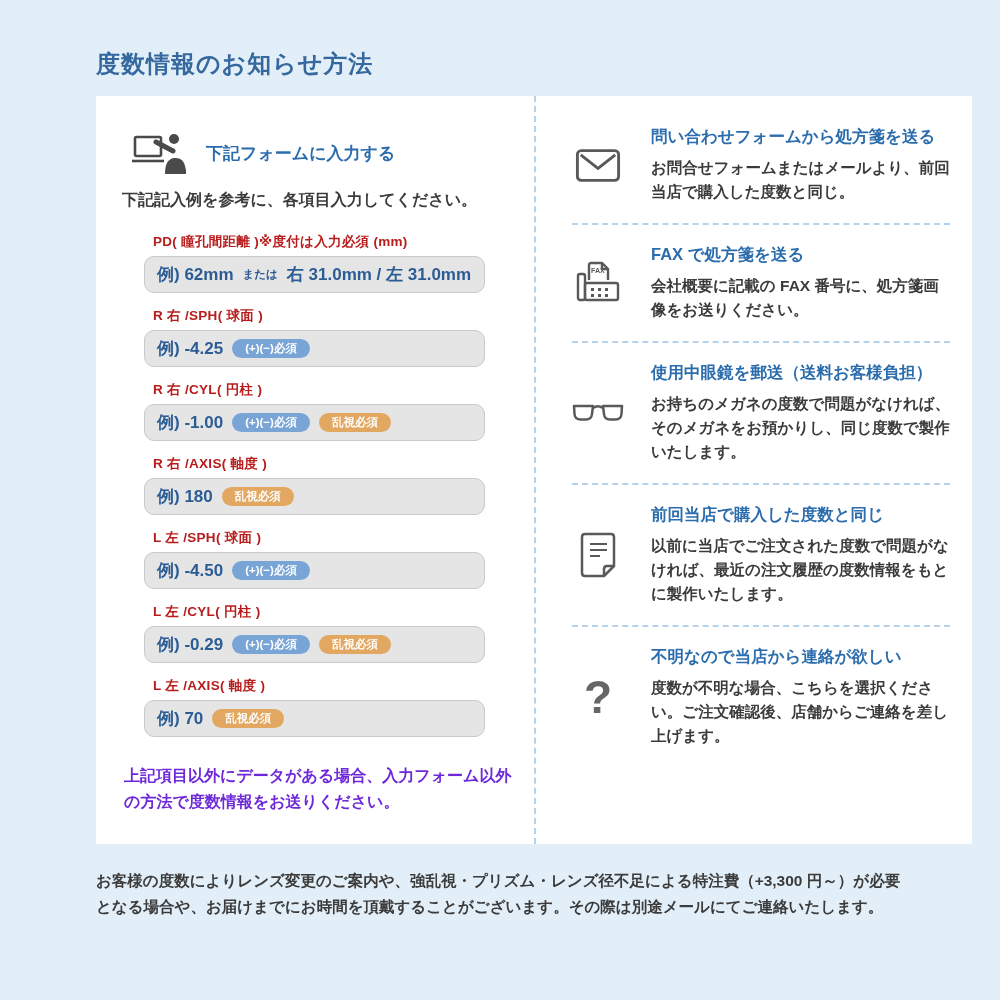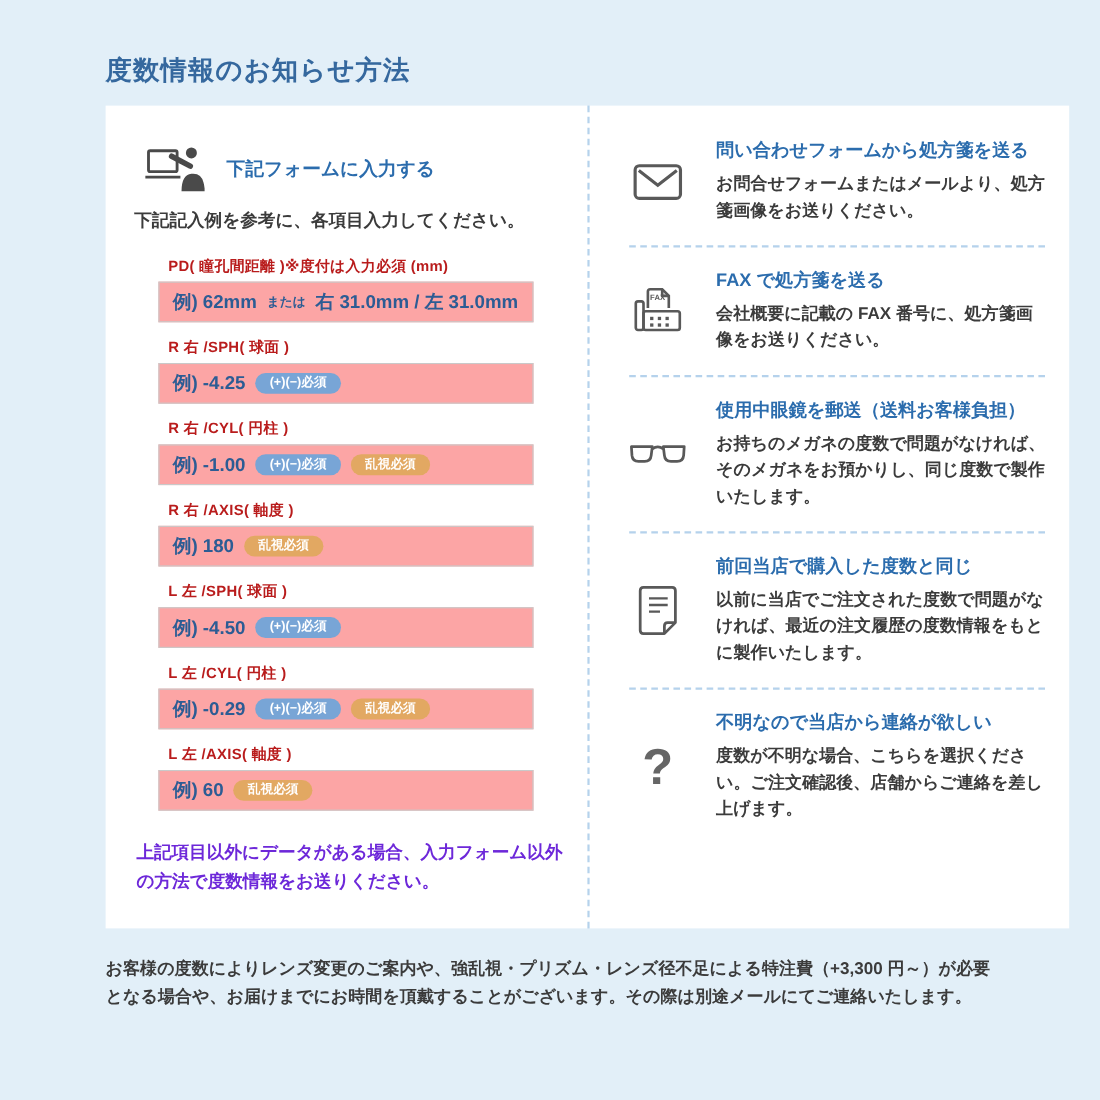--- a/index.html
+++ b/index.html
@@ -32,22 +32,22 @@
   .form-header-icon { width:54px; height:42px; flex:0 0 auto; }
   .form-title { font-size:17px; font-weight:bold; color:#2b6cad; }
   .form-instruction { margin-top:16px; font-size:16px; font-weight:bold; color:#3b3b3b; }
 
   .fields { margin:22px 0 0 22px; width:341px; }
   .field-label {
     font-size:13.5px; font-weight:bold; color:#b91c1c;
     margin:0 0 5px 9px; letter-spacing:0.3px;
   }
   .field-box {
-    height:37px; border:1.6px solid #c9c9c9; border-radius:0;
-    background:#fca5a5; display:flex; align-items:center;
+    height:37px; border:1.6px solid #c9c9c9; border-radius:10px;
+    background:#e5e5e5; display:flex; align-items:center;
     padding:0 12px; gap:9px; margin-bottom:14px;
   }
   .ex { font-size:17px; font-weight:bold; color:#2c5c94; white-space:nowrap; }
   .ex-small { font-size:11.5px; font-weight:bold; color:#2c5c94; white-space:nowrap; }
   .badge {
     font-size:11.5px; font-weight:bold; color:#ffffff;
     border-radius:999px; padding:4px 13px; white-space:nowrap; line-height:1;
   }
   .badge.blue { background:#78a5d6; }
   .badge.orange { background:#e2a862; }
@@ -150,42 +150,42 @@
           <div class="field-box">
             <span class="ex">例) -0.29</span>
             <span class="badge blue">(+)(−)必須</span>
             <span class="badge orange">乱視必須</span>
           </div>
         </div>
 
         <div class="field-group">
           <div class="field-label">L 左 /AXIS( 軸度 )</div>
           <div class="field-box">
-            <span class="ex">例) 60</span>
+            <span class="ex">例) 70</span>
             <span class="badge orange">乱視必須</span>
           </div>
         </div>
 
       </div>
 
       <p class="form-note">上記項目以外にデータがある場合、入力フォーム以外の方法で度数情報をお送りください。</p>
     </div>
 
     <div class="col-right">
 
       <div class="method">
         <div class="method-icon">
           <svg viewBox="0 0 48 36" width="46" height="35" fill="none" stroke="#595959" stroke-width="3">
             <rect x="2.5" y="2.5" width="43" height="31" rx="4"></rect>
             <path d="M6,7 L24,21 L42,7"></path>
           </svg>
         </div>
         <div class="method-text">
           <div class="method-title">問い合わせフォームから処方箋を送る</div>
-          <div class="method-desc">お問合せフォームまたはメールより、処方箋画像をお送りください。</div>
+          <div class="method-desc">お問合せフォームまたはメールより、前回当店で購入した度数と同じ。</div>
         </div>
       </div>
 
       <hr class="dash-divider">
 
       <div class="method">
         <div class="method-icon">
           <svg viewBox="0 0 48 46" width="48" height="46" fill="none" stroke="#595959" stroke-width="2.4">
             <path d="M15,20 V5 q0,-2 2,-2 h11 l6,6 v11"></path>
             <path d="M28,3 v6 h6"></path>

